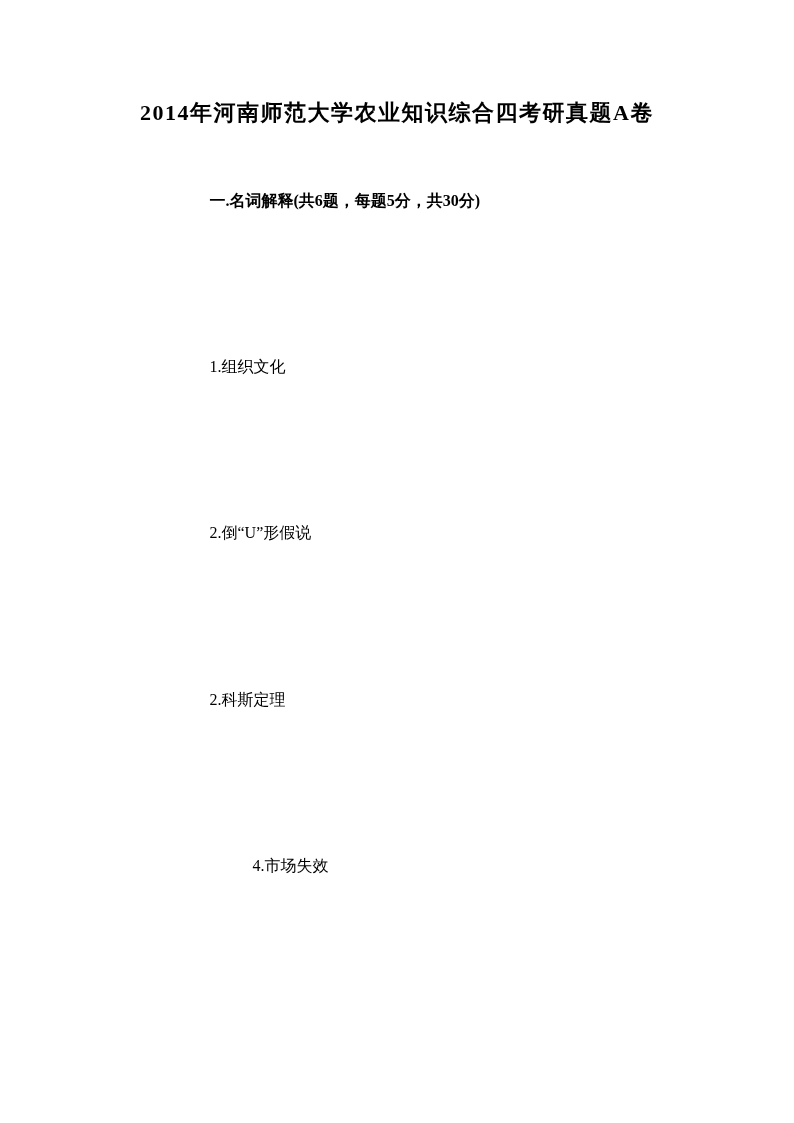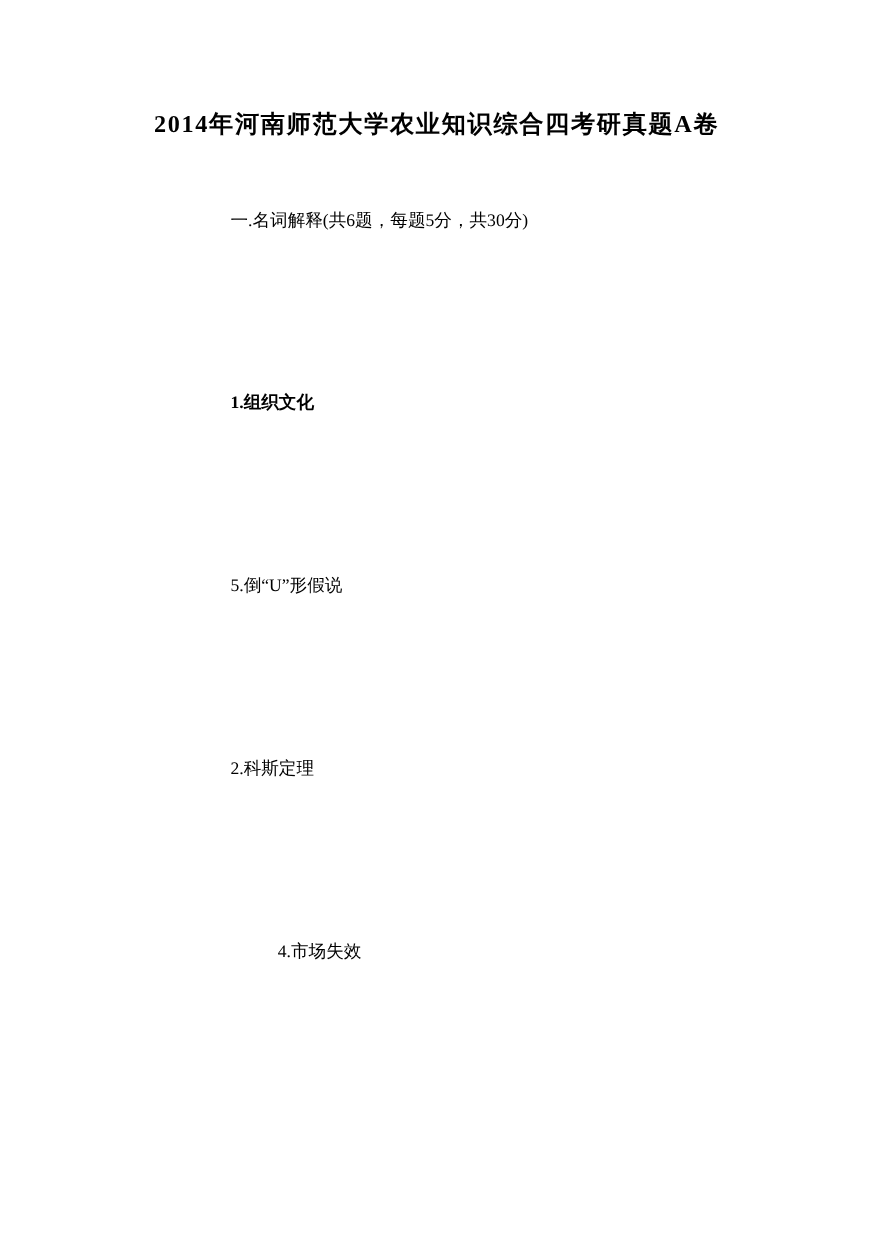--- a/index.html
+++ b/index.html
@@ -30,43 +30,43 @@
     font-weight: bold;
     letter-spacing: 1.5px;
     white-space: nowrap;
   }
   .section-heading {
     position: absolute;
     left: 148px;
     top: 190px;
     font-size: 16px;
     line-height: 21px;
-    font-weight: normal;
+    font-weight: bold;
     white-space: nowrap;
   }
   .question {
     position: absolute;
     left: 148px;
     font-size: 16px;
     line-height: 21px;
     white-space: nowrap;
   }
-  .q-1 { top: 356px; font-weight: bold; }
+  .q-1 { top: 356px; }
   .q-2 { top: 522px; }
   .q-3 { top: 689px; }
   .q-4 { top: 855px; margin-left: 43px; }
 </style>
 </head>
 <body>
 
 <div class="page">
   <h1 class="doc-title">2014年河南师范大学农业知识综合四考研真题A卷</h1>
 
   <div class="section-heading">一.名词解释(共6题，每题5分，共30分)</div>
 
   <div class="question q-1">1.组织文化</div>
 
-  <div class="question q-2">5.倒“U”形假说</div>
+  <div class="question q-2">2.倒“U”形假说</div>
 
   <div class="question q-3">2.科斯定理</div>
 
   <div class="question q-4">4.市场失效</div>
 </div>
 
 </body></html>

